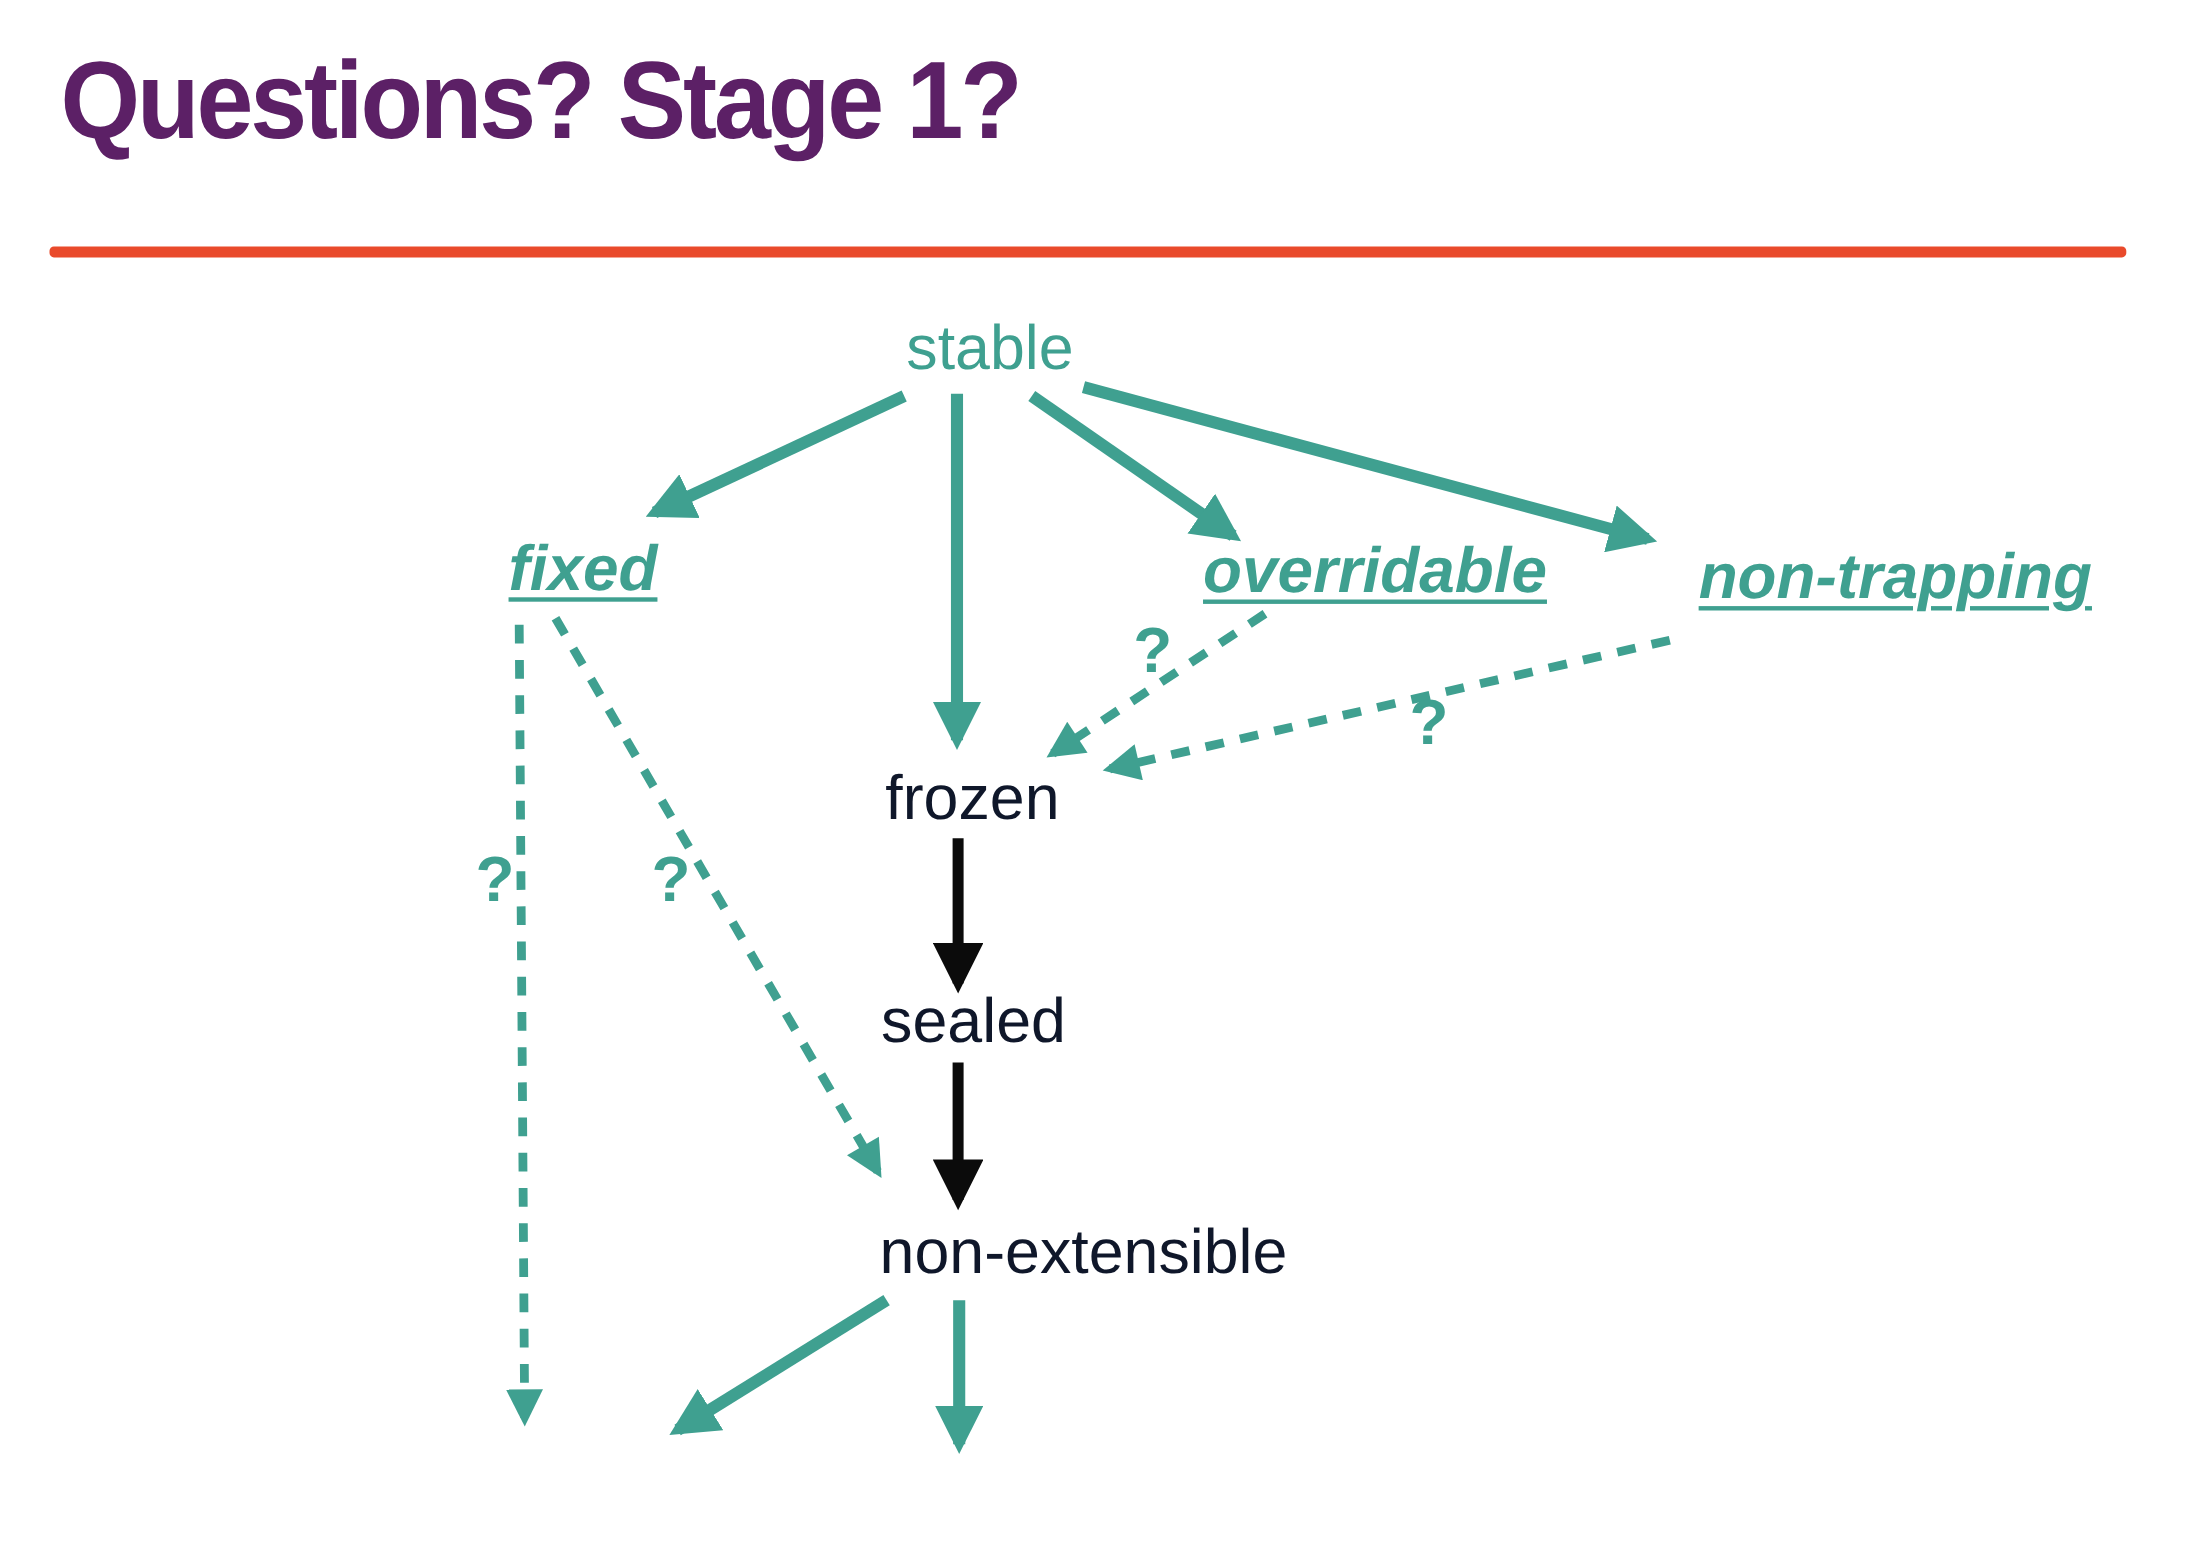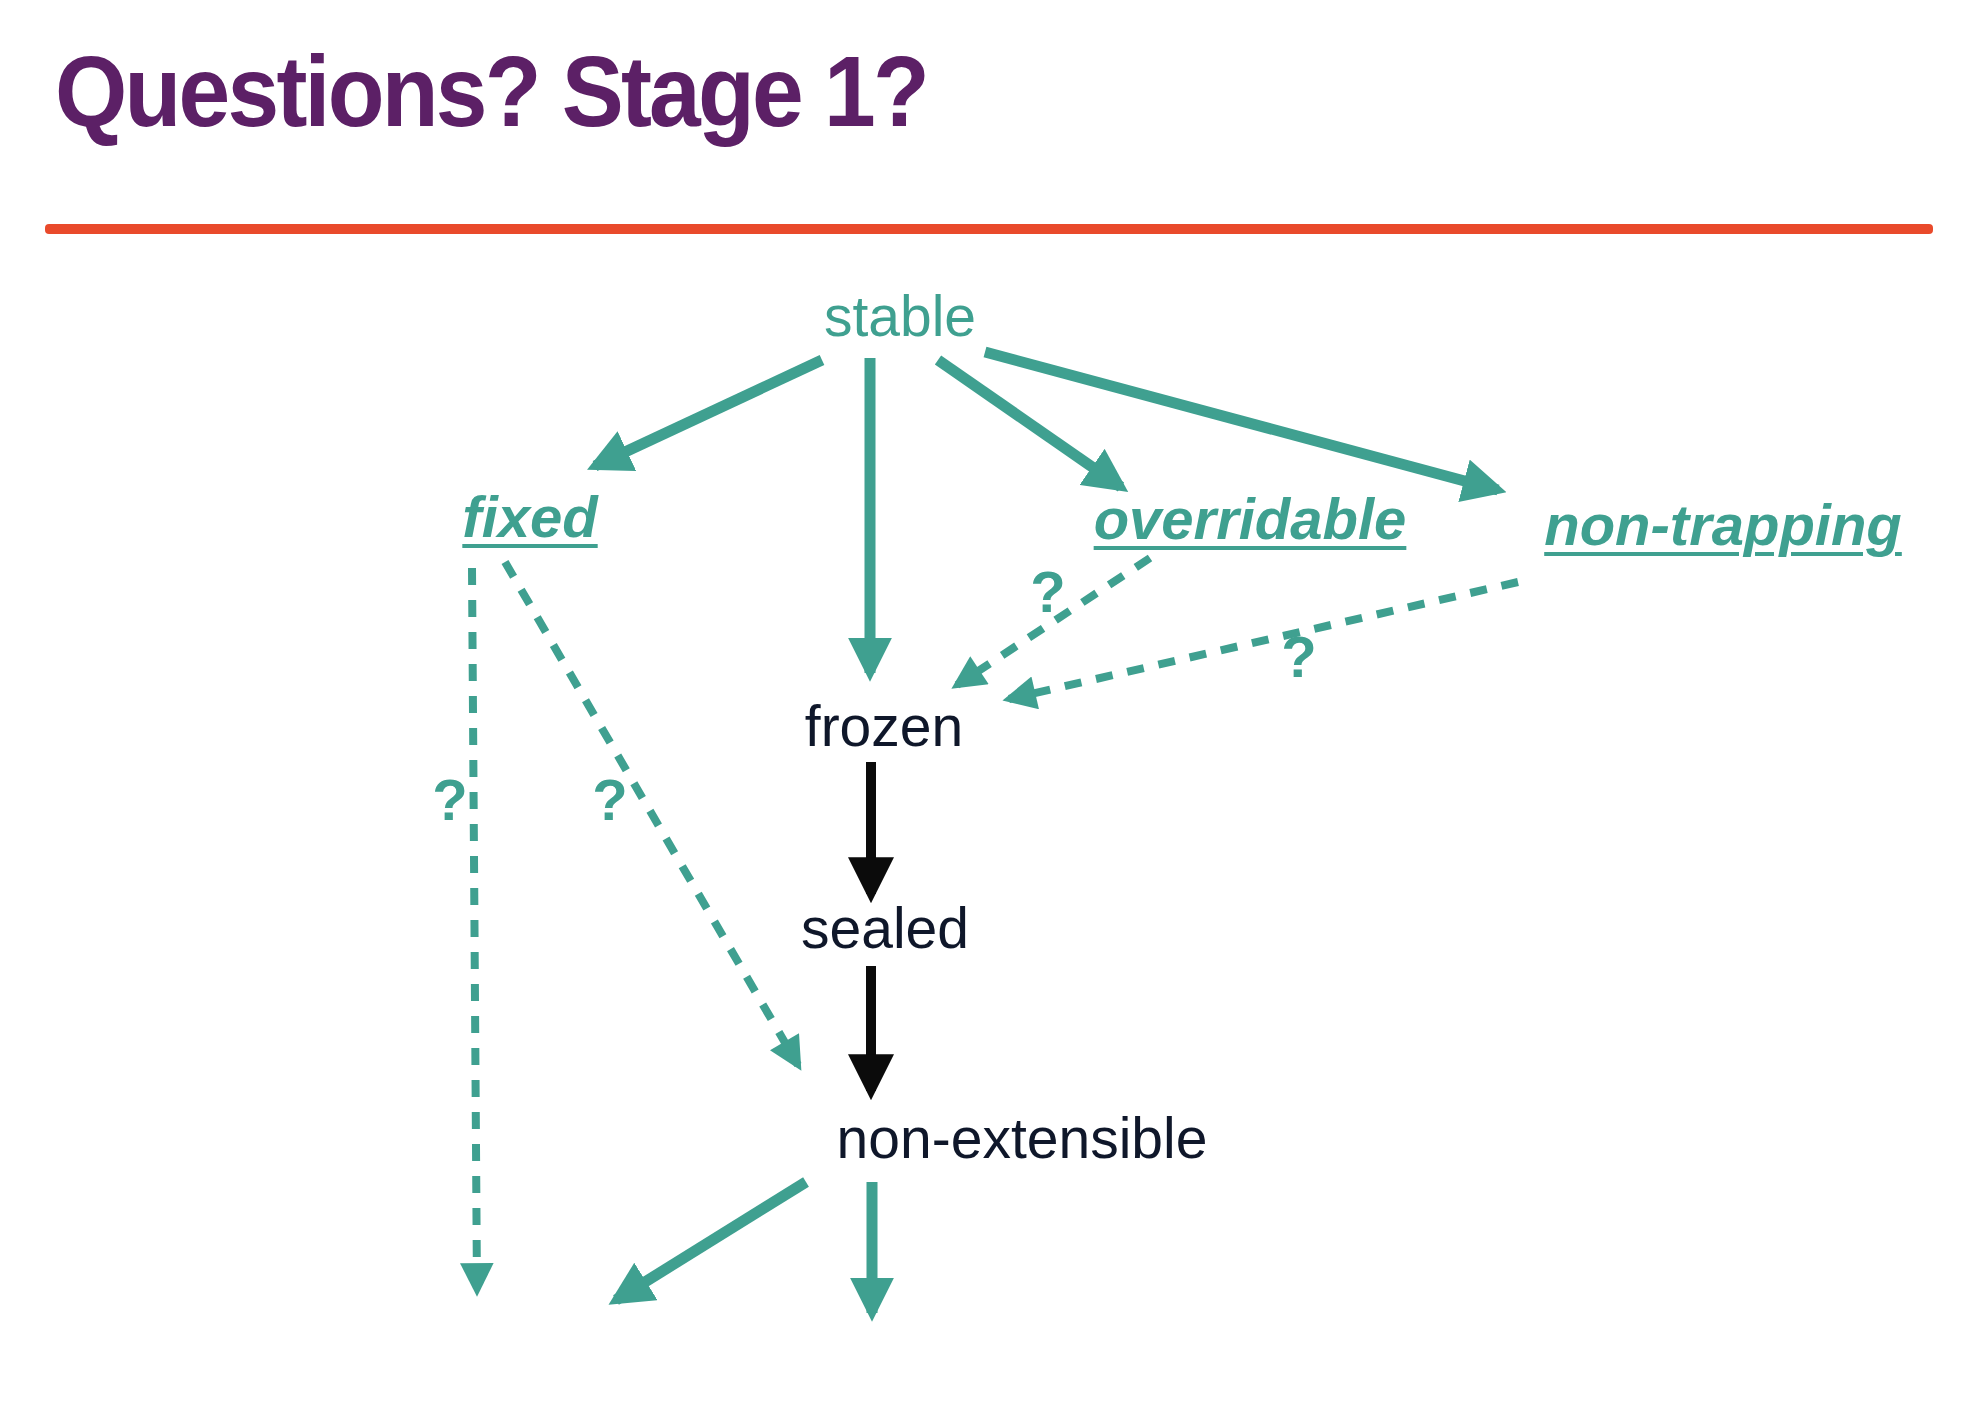--- a/index.html
+++ b/index.html
@@ -87,20 +87,20 @@
     <line x1="1150" y1="558" x2="957" y2="685" stroke="#3FA090" stroke-width="8" stroke-dasharray="17 15" marker-end="url(#headTealDash)"></line>
     <line x1="1518" y1="582" x2="1009" y2="699" stroke="#3FA090" stroke-width="8" stroke-dasharray="17 15" marker-end="url(#headTealDash)"></line>
   </svg>
 
   <div class="node teal" style="left:900px;top:288px;text-align:center;">stable</div>
   <div class="node teal emph" style="left:530px;top:488px;">fixed</div>
   <div class="node teal emph" style="left:1250px;top:490px;">overridable</div>
   <div class="node teal emph" style="left:1723px;top:496px;">non-trapping</div>
   <div class="node black" style="left:884px;top:698px;">frozen</div>
   <div class="node black" style="left:885px;top:900px;">sealed</div>
-  <div class="node black" style="left:1022px;top:1110px;">non-extensible</div>
+  <div class="node black" style="left:985px;top:1110px;">non-extensible</div>
 
   <span class="qmark" style="left:450px;top:800px;">?</span>
   <span class="qmark" style="left:610px;top:800px;">?</span>
   <span class="qmark" style="left:1048px;top:592px;">?</span>
   <span class="qmark" style="left:1299px;top:657px;">?</span>
 
 </div>
 
 </body></html>

